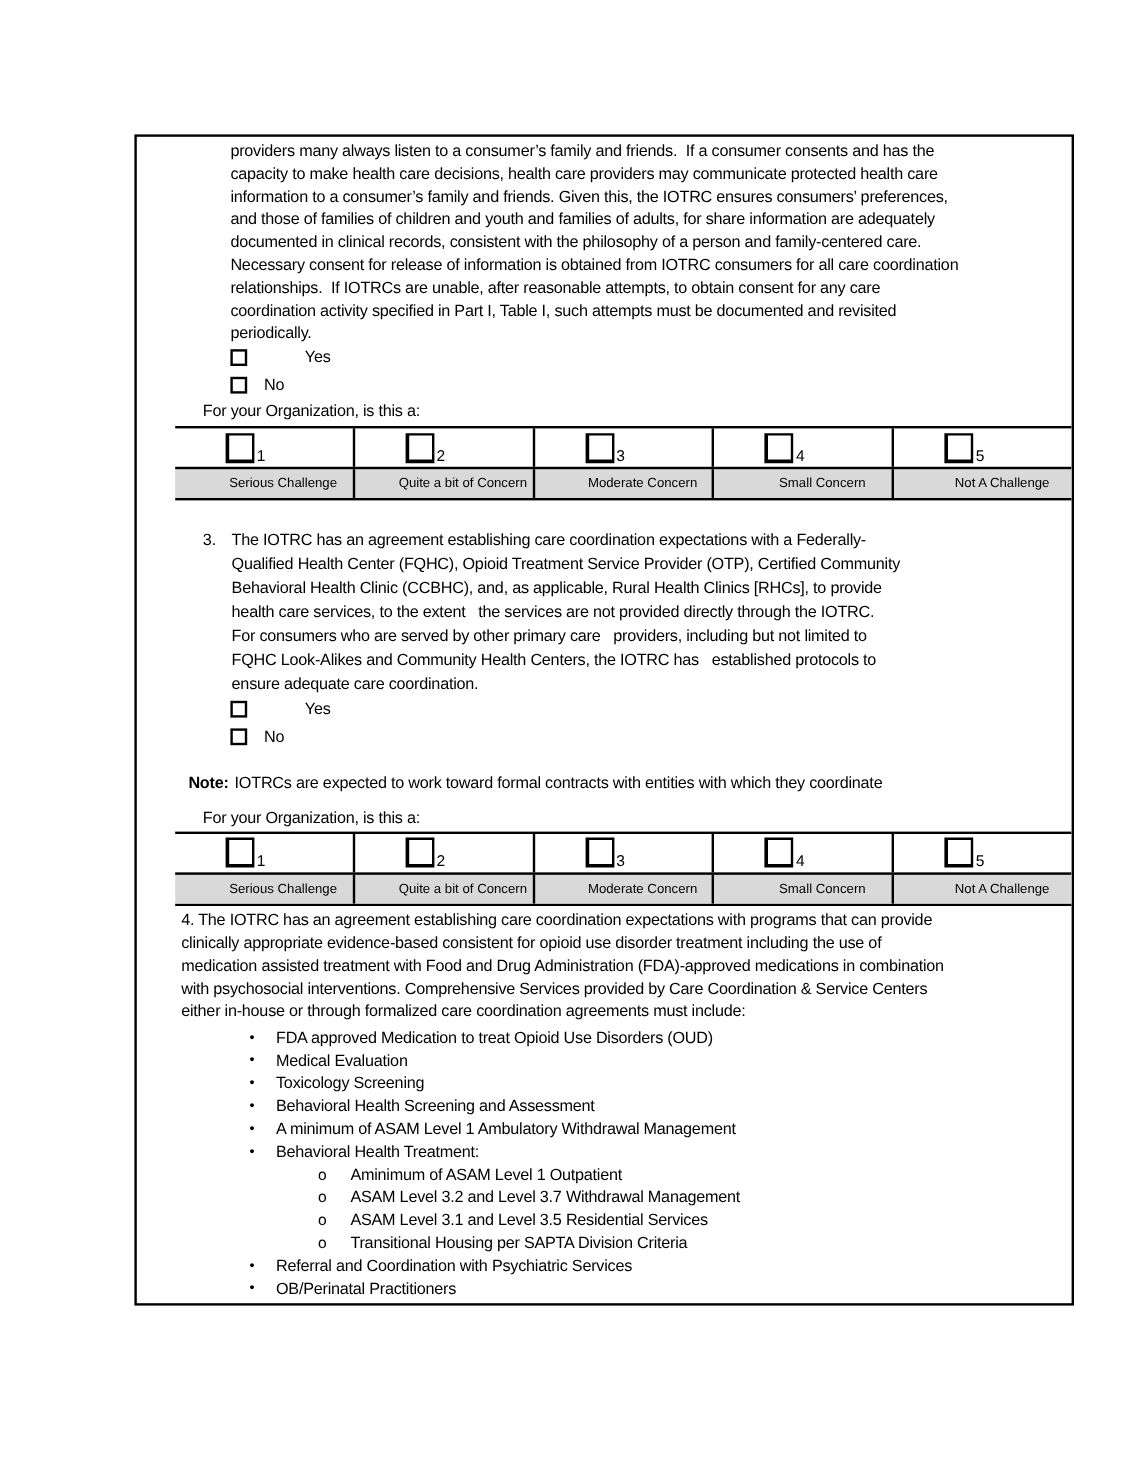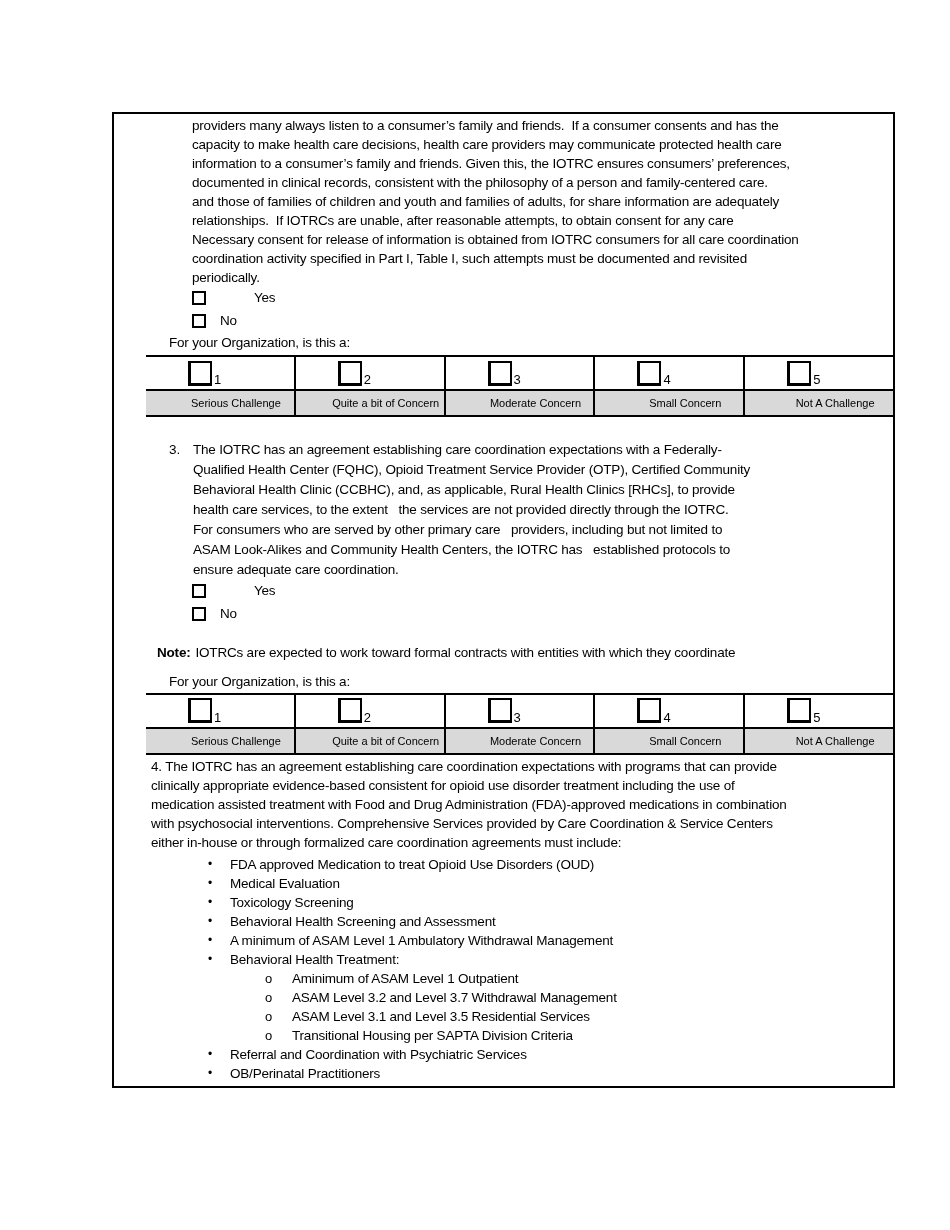--- a/index.html
+++ b/index.html
@@ -68,27 +68,27 @@
 
     <div class="sec1">
       <div class="pwrap">
 
           <div class="tline">providers many always listen to a consumer’s family and friends.  If a consumer consents and has the</div>
 
           <div class="tline">capacity to make health care decisions, health care providers may communicate protected health care</div>
 
           <div class="tline">information to a consumer’s family and friends. Given this, the IOTRC ensures consumers’ preferences,</div>
 
+          <div class="tline">and those of families of children and youth and families of adults, for share information are adequately</div>
+
           <div class="tline">documented in clinical records, consistent with the philosophy of a person and family-centered care.</div>
 
-          <div class="tline">and those of families of children and youth and families of adults, for share information are adequately</div>
+          <div class="tline">Necessary consent for release of information is obtained from IOTRC consumers for all care coordination</div>
 
           <div class="tline">relationships.  If IOTRCs are unable, after reasonable attempts, to obtain consent for any care</div>
-
-          <div class="tline">Necessary consent for release of information is obtained from IOTRC consumers for all care coordination</div>
 
           <div class="tline">coordination activity specified in Part I, Table I, such attempts must be documented and revisited</div>
 
           <div class="tline">periodically.</div>
         </div>
       <div class="cbrow first">
         <span class="cb"></span>
         <span class="cblabel">Yes</span>
       </div>
       <div class="cbrow second">
@@ -158,21 +158,21 @@
             <div class="tline">The IOTRC has an agreement establishing care coordination expectations with a Federally-</div>
 
             <div class="tline">Qualified Health Center (FQHC), Opioid Treatment Service Provider (OTP), Certified Community</div>
 
             <div class="tline">Behavioral Health Clinic (CCBHC), and, as applicable, Rural Health Clinics [RHCs], to provide</div>
 
             <div class="tline">health care services, to the extent   the services are not provided directly through the IOTRC.</div>
 
             <div class="tline">For consumers who are served by other primary care   providers, including but not limited to</div>
 
-            <div class="tline">ASAM Look-Alikes and Community Health Centers, the IOTRC has   established protocols to</div>
+            <div class="tline">FQHC Look-Alikes and Community Health Centers, the IOTRC has   established protocols to</div>
 
             <div class="tline">ensure adequate care coordination.</div>
           </div>
       </div>
       <div class="cbrow first">
         <span class="cb"></span>
         <span class="cblabel">Yes</span>
       </div>
       <div class="cbrow second">
         <span class="cb"></span>

